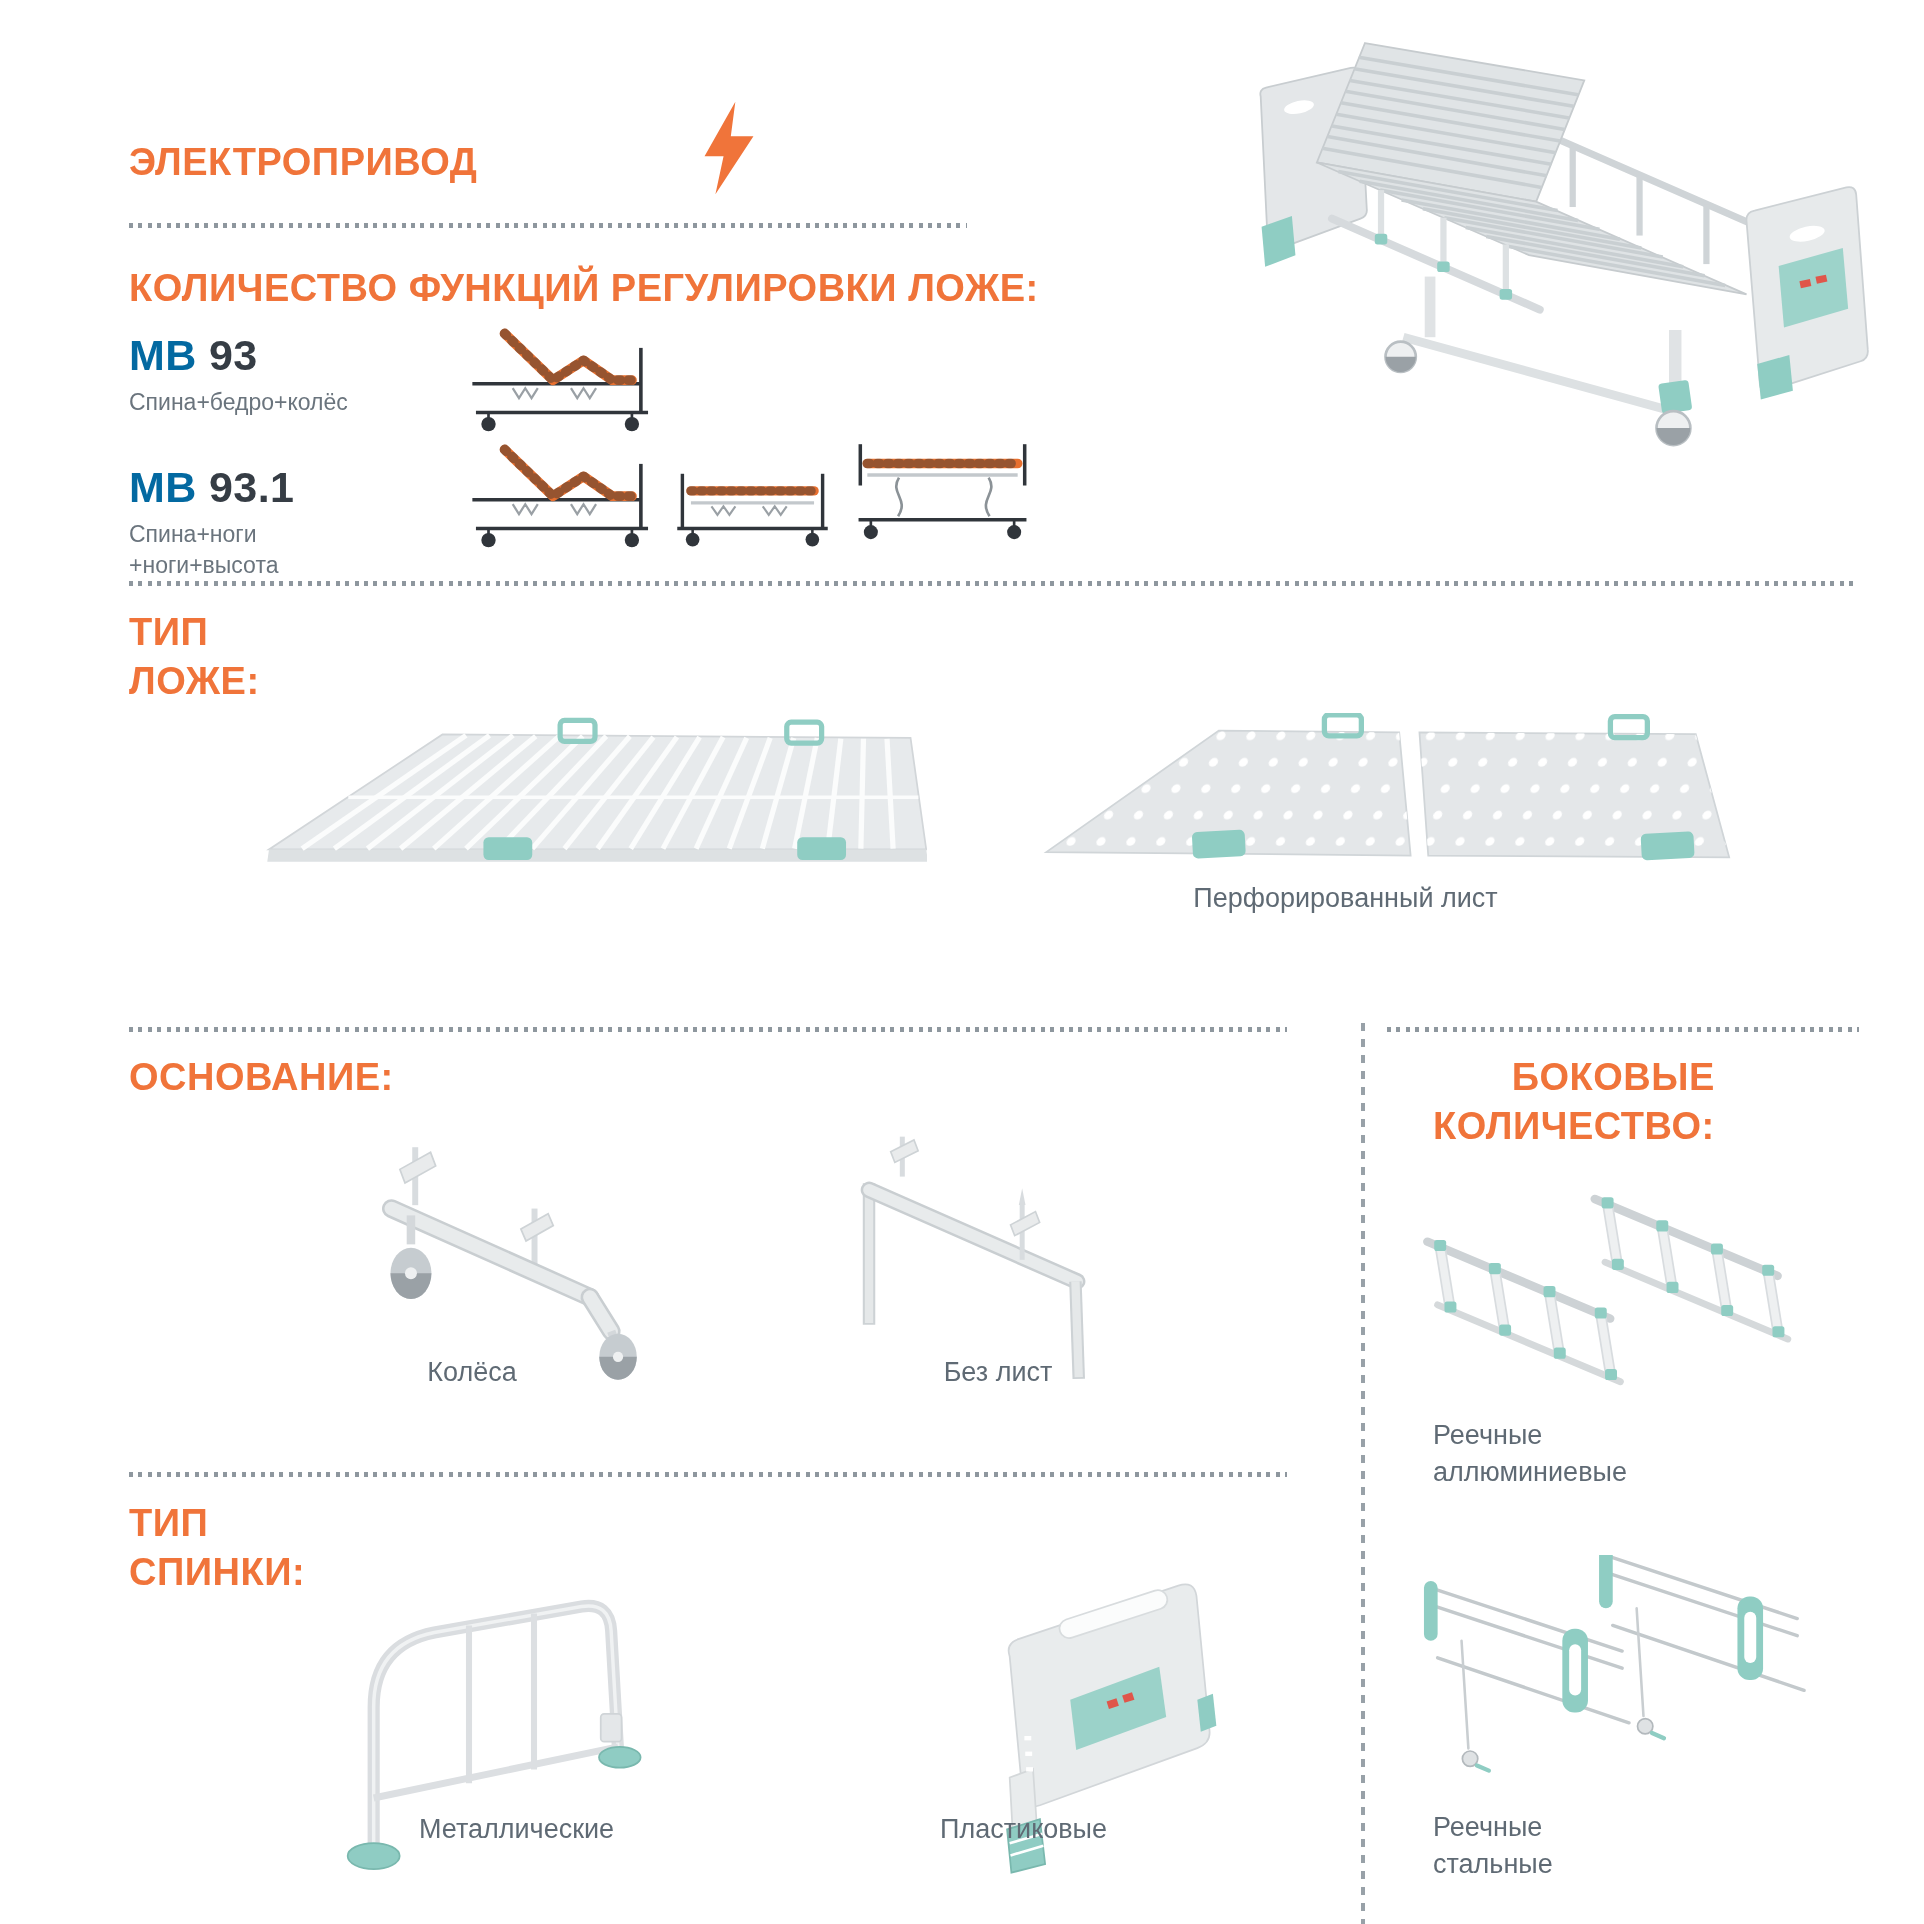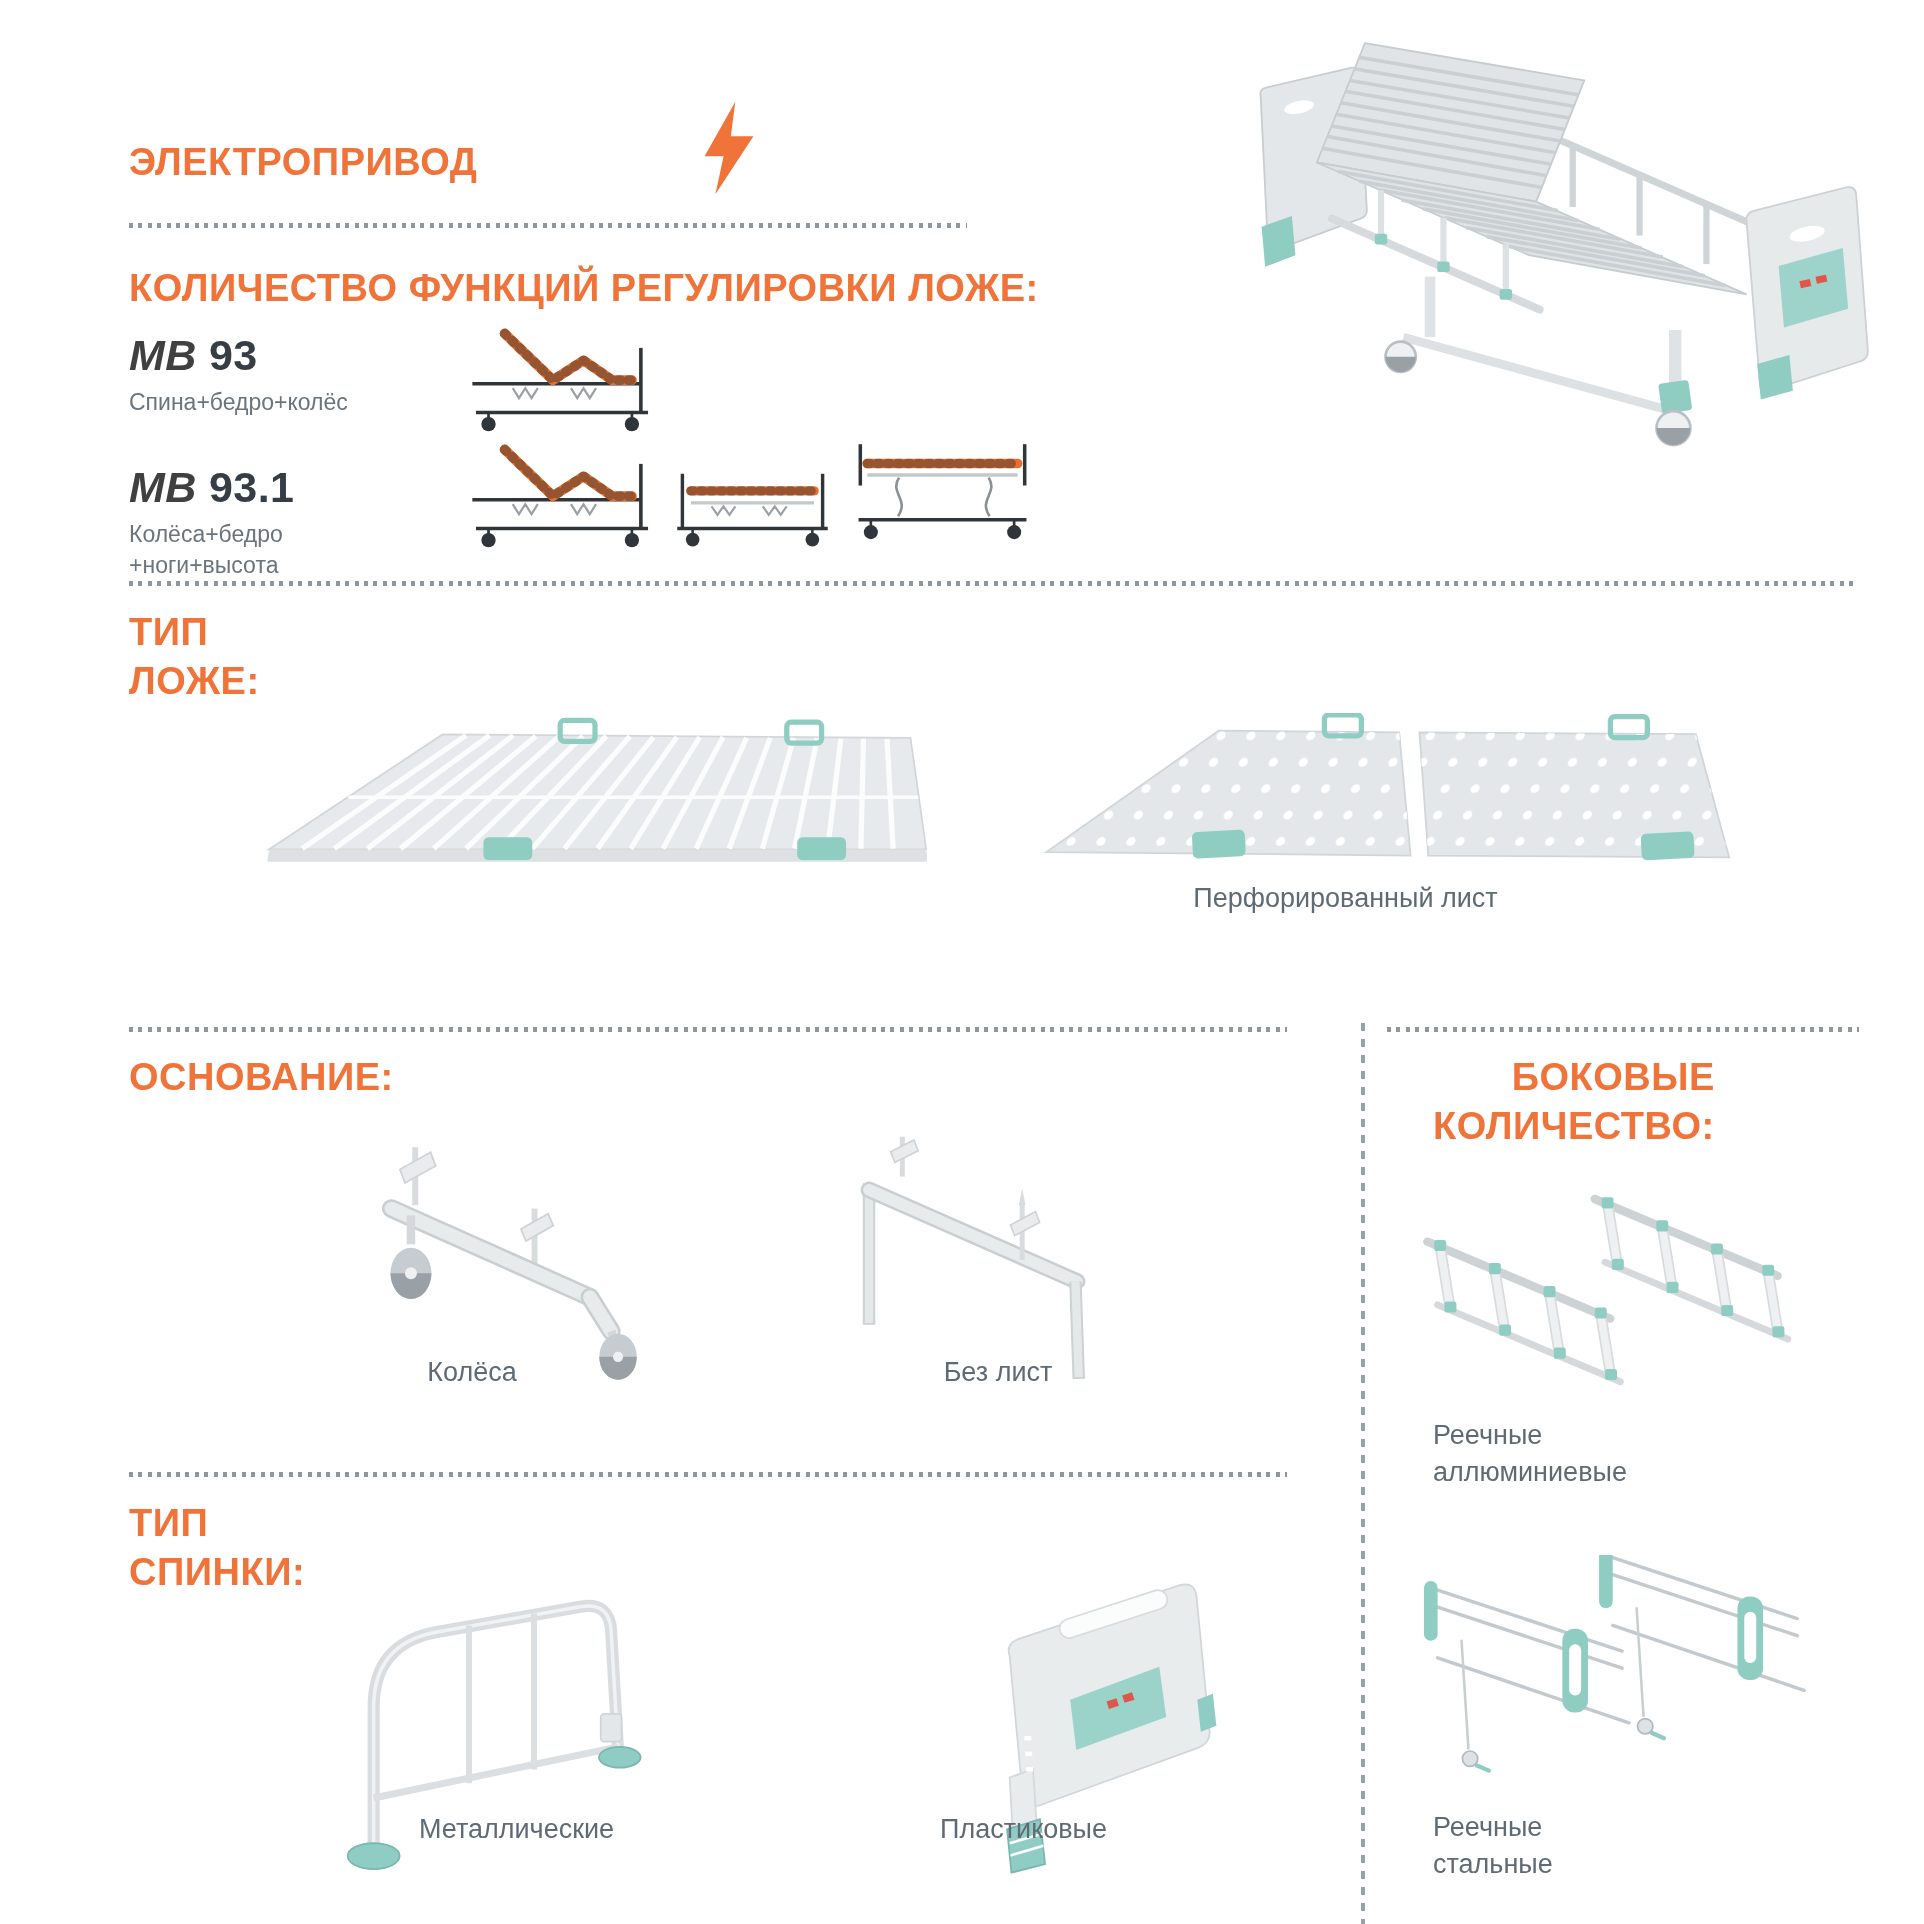--- a/index.html
+++ b/index.html
@@ -3,21 +3,21 @@
 <meta charset="utf-8">
 <style>
   * { margin:0; padding:0; box-sizing:border-box; }
   html,body { width:1925px; height:1925px; background:#ffffff; }
   .page { position:relative; width:1925px; height:1925px; background:#fff; overflow:hidden;
           font-family:"Liberation Sans", sans-serif; }
   .abs { position:absolute; }
   .h-orange { font-weight:700; color:#F0743A; letter-spacing:0.5px; font-size:38px; line-height:1.3; }
   .label { font-size:27px; color:#5F6A74; font-weight:500; line-height:1.38; }
   .model-name { font-size:43px; font-weight:700; color:#363D45; letter-spacing:0.4px; }
-  .model-name .brand { color:#404040;font-style:italic; }
+  .model-name .brand { color:#0369a1; }
   .model-sub { font-size:23px; color:#6A747D; line-height:1.35; margin-top:7.1px; font-weight:400; }
   .dotsep { height:4.5px; background-image:repeating-linear-gradient(90deg,#8e979e 0 4px,transparent 4px 9.4px); }
   .vdash { width:3.6px; background-image:repeating-linear-gradient(180deg,#98a1a8 0 8px,transparent 8px 16px); }
   .center { text-align:center; }
   svg { display:block; }
 </style>
 </head>
 <body>
 
 <div class="page">
@@ -176,21 +176,21 @@
   <svg class="abs" style="left:463px; top:321px;" width="198" height="121" viewBox="0 0 220 135">
       <use href="#diagA"></use>
     </svg>
 
   <div class="abs" style="left:129px; top:463px;">
     <div class="model-name">
       <span class="brand">МВ</span>
       <span>93.1</span>
     </div>
     <div class="model-sub">
-      <span>Колёса+бедро</span><br>
+      <span>Спина+ноги</span><br>
       <span>+ноги+высота</span>
     </div>
   </div>
   <svg class="abs" style="left:463px; top:437px;" width="198" height="121" viewBox="0 0 220 135">
       <use href="#diagA"></use>
     </svg>
   <svg class="abs" style="left:667px; top:441px;" width="171" height="116" viewBox="0 0 200 135">
       <use href="#diagB"></use>
     </svg>
   <svg class="abs" style="left:848px; top:437px;" width="189" height="119" viewBox="0 0 215 135">

